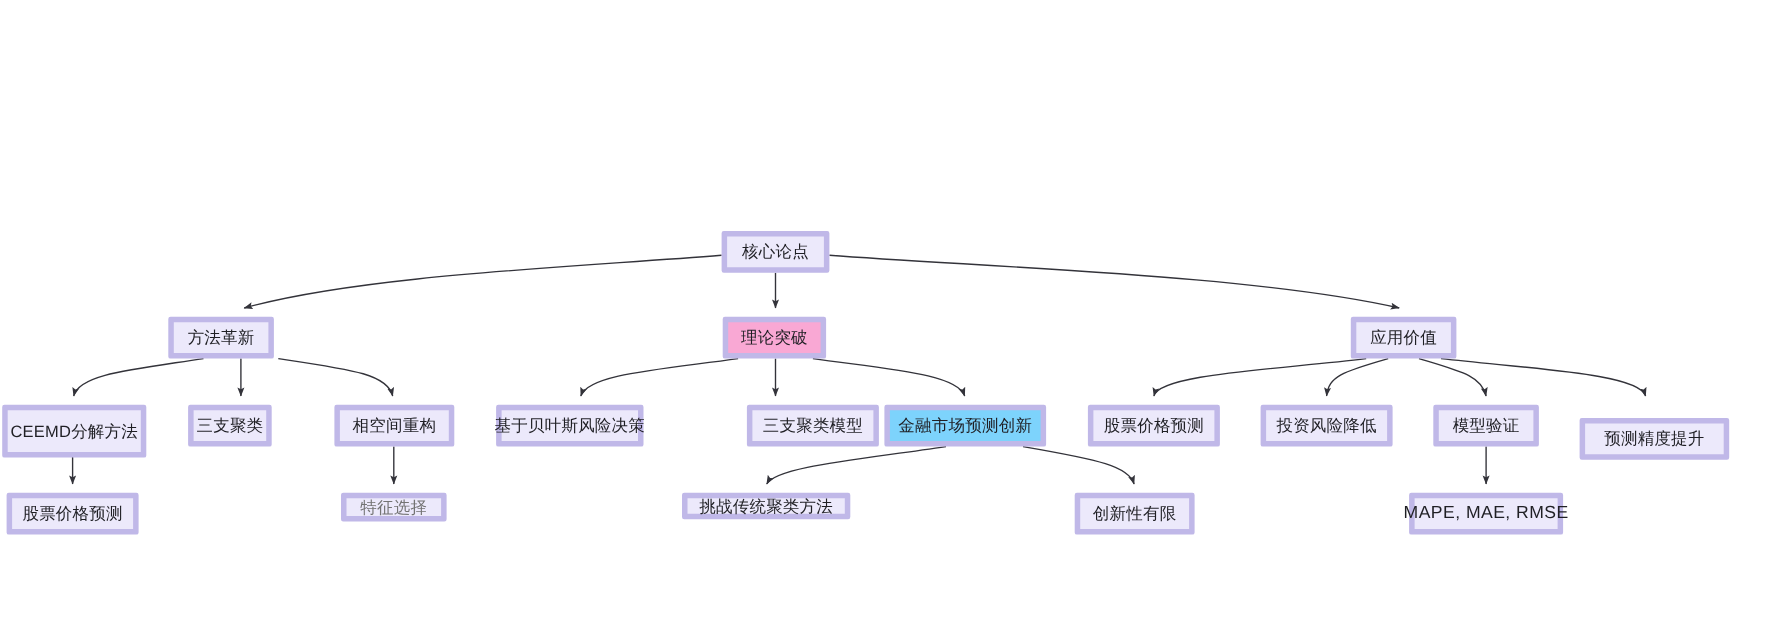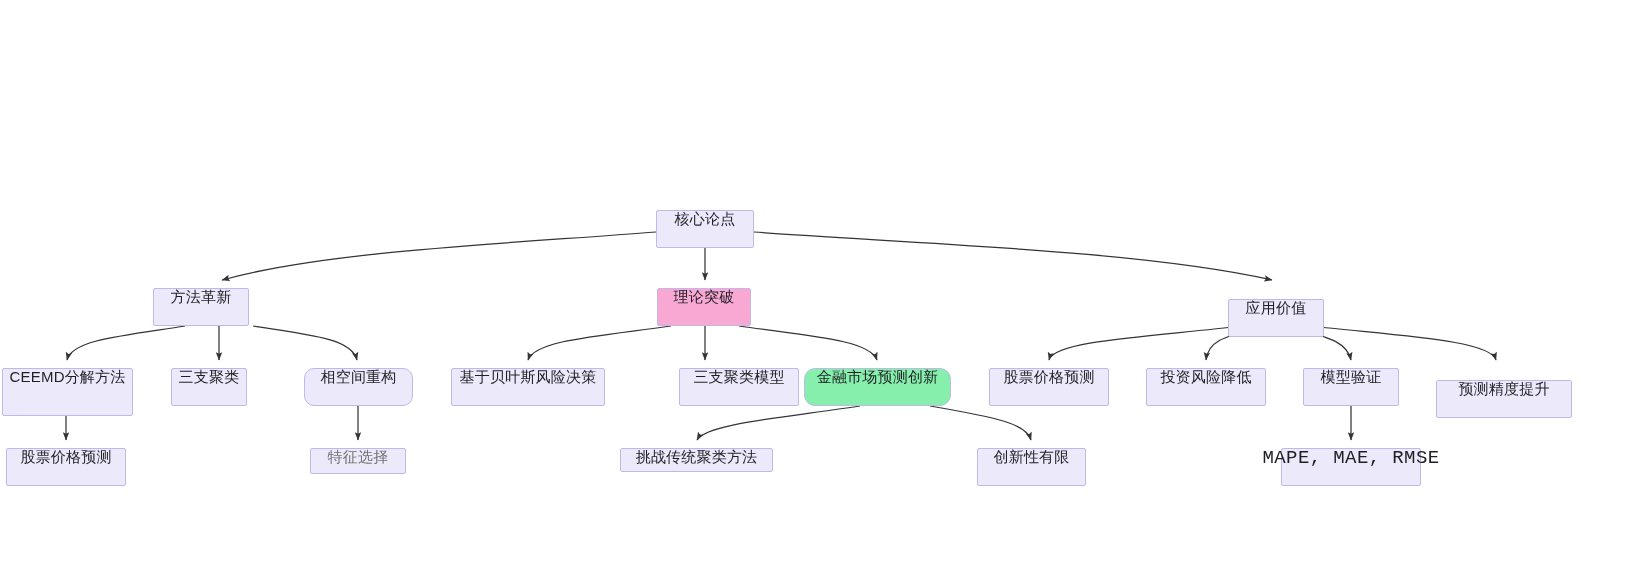--- a/index.html
+++ b/index.html
@@ -25,40 +25,39 @@
     left: 0;
     top: 0;
     width: 1628px;
     height: 576px;
     pointer-events: none;
   }
   .node {
     position: absolute;
     box-sizing: border-box;
     background: #ece9fb;
-    border: 1px solid #3b82f6;
+    border: 5px solid #3b82f6;
     border-radius: 2px;
     display: flex;
-    align-items: flex-start;
+    align-items: center;
     justify-content: center;
     color: #1f1f24;
     font-size: 15px;
     line-height: 1;
     letter-spacing: 0.2px;
     white-space: nowrap;
     z-index: 2;
   }
   .node-label {
     display: block;
     pointer-events: none;
   }
   .node.latin .node-label {
-    font-size: 19px;
+    font-size: 16px;
     letter-spacing: 0.4px;
-    font-family: Liberation Mono, monospace;
   }
 </style>
 </head>
 <body>
 
 <div id="canvas">
   <svg id="edge-layer" viewBox="0 0 1628 576" xmlns="http://www.w3.org/2000/svg">
     <defs>
       <marker id="arrowhead" markerWidth="9" markerHeight="9" refX="6.2" refY="3" orient="auto" markerUnits="strokeWidth">
         <path d="M 0 0.45 L 6.6 3 L 0 5.55 L 1.25 3 Z" fill="#33333a"></path>
@@ -88,39 +87,39 @@
   <div id="nodes">
       <div class="node" style="left: 656px; top: 210px; width: 98px; height: 38px; background: rgb(236, 233, 251); border-color: rgb(192, 184, 232); color: rgb(31, 31, 36);">
         <span class="node-label">核心论点</span>
       </div>
       <div class="node" style="left: 153px; top: 288px; width: 96px; height: 38px; background: rgb(236, 233, 251); border-color: rgb(192, 184, 232); color: rgb(31, 31, 36);">
         <span class="node-label">方法革新</span>
       </div>
       <div class="node" style="left: 657px; top: 288px; width: 94px; height: 38px; background: #f9a8d4; border-color: rgb(192, 184, 232); color: rgb(31, 31, 36);">
         <span class="node-label">理论突破</span>
       </div>
-      <div class="node" style="left: 1228px; top: 288px; width: 96px; height: 38px; background: rgb(236, 233, 251); border-color: rgb(192, 184, 232); color: rgb(31, 31, 36); margin-top: 11px;">
+      <div class="node" style="left: 1228px; top: 288px; width: 96px; height: 38px; background: rgb(236, 233, 251); border-color: rgb(192, 184, 232); color: rgb(31, 31, 36);">
         <span class="node-label">应用价值</span>
       </div>
       <div class="node" style="left: 2px; top: 368px; width: 131px; height: 48px; background: rgb(236, 233, 251); border-color: rgb(192, 184, 232); color: rgb(31, 31, 36);">
         <span class="node-label">CEEMD分解方法</span>
       </div>
       <div class="node" style="left: 171px; top: 368px; width: 76px; height: 38px; background: rgb(236, 233, 251); border-color: rgb(192, 184, 232); color: rgb(31, 31, 36);">
         <span class="node-label">三支聚类</span>
       </div>
-      <div class="node" style="left: 304px; top: 368px; width: 109px; height: 38px; background: rgb(236, 233, 251); border-color: rgb(192, 184, 232); color: rgb(31, 31, 36); border-radius: 10px;">
+      <div class="node" style="left: 304px; top: 368px; width: 109px; height: 38px; background: rgb(236, 233, 251); border-color: rgb(192, 184, 232); color: rgb(31, 31, 36);">
         <span class="node-label">相空间重构</span>
       </div>
-      <div class="node" style="left: 451px; top: 368px; width: 154px; height: 38px; background: rgb(236, 233, 251); border-color: rgb(192, 184, 232); color: rgb(31, 31, 36);">
+      <div class="node" style="left: 451px; top: 368px; width: 134px; height: 38px; background: rgb(236, 233, 251); border-color: rgb(192, 184, 232); color: rgb(31, 31, 36);">
         <span class="node-label">基于贝叶斯风险决策</span>
       </div>
       <div class="node" style="left: 645px; top: 368px; width: 120px; height: 38px; background: rgb(236, 233, 251); border-color: rgb(192, 184, 232); color: rgb(31, 31, 36); margin-left: 34px;">
         <span class="node-label">三支聚类模型</span>
       </div>
-      <div class="node" style="left: 804px; top: 368px; width: 147px; height: 38px; background: #86efac; border-color: rgb(192, 184, 232); color: rgb(31, 31, 36); border-radius: 11px;">
+      <div class="node" style="left: 804px; top: 368px; width: 147px; height: 38px; background: #7dd3fc; border-color: rgb(192, 184, 232); color: rgb(31, 31, 36);">
         <span class="node-label">金融市场预测创新</span>
       </div>
       <div class="node" style="left: 989px; top: 368px; width: 120px; height: 38px; background: rgb(236, 233, 251); border-color: rgb(192, 184, 232); color: rgb(31, 31, 36);">
         <span class="node-label">股票价格预测</span>
       </div>
       <div class="node" style="left: 1146px; top: 368px; width: 120px; height: 38px; background: rgb(236, 233, 251); border-color: rgb(192, 184, 232); color: rgb(31, 31, 36);">
         <span class="node-label">投资风险降低</span>
       </div>
       <div class="node" style="left: 1303px; top: 368px; width: 96px; height: 38px; background: rgb(236, 233, 251); border-color: rgb(192, 184, 232); color: rgb(31, 31, 36);">
         <span class="node-label">模型验证</span>

